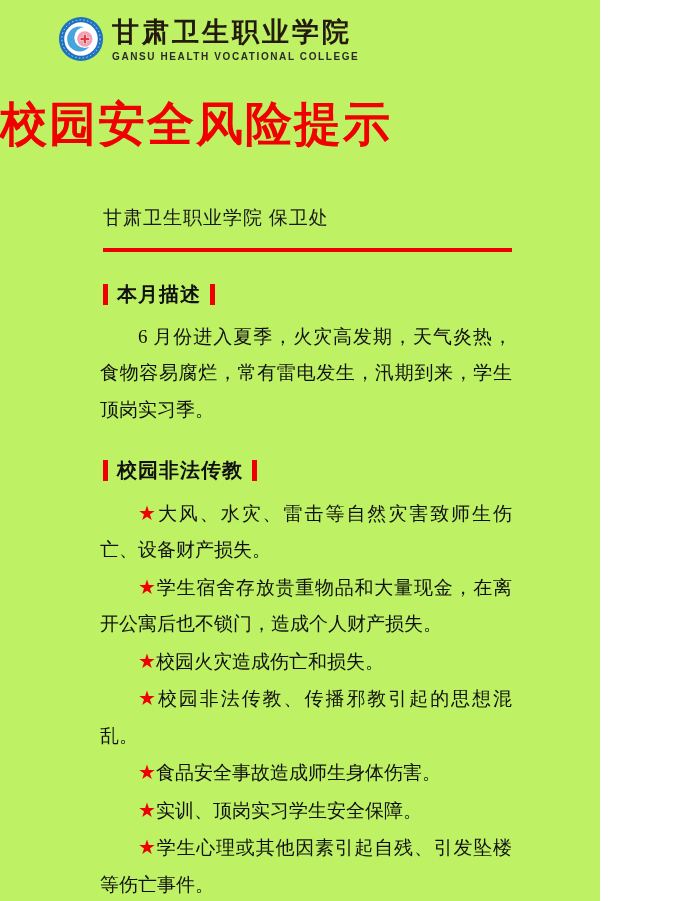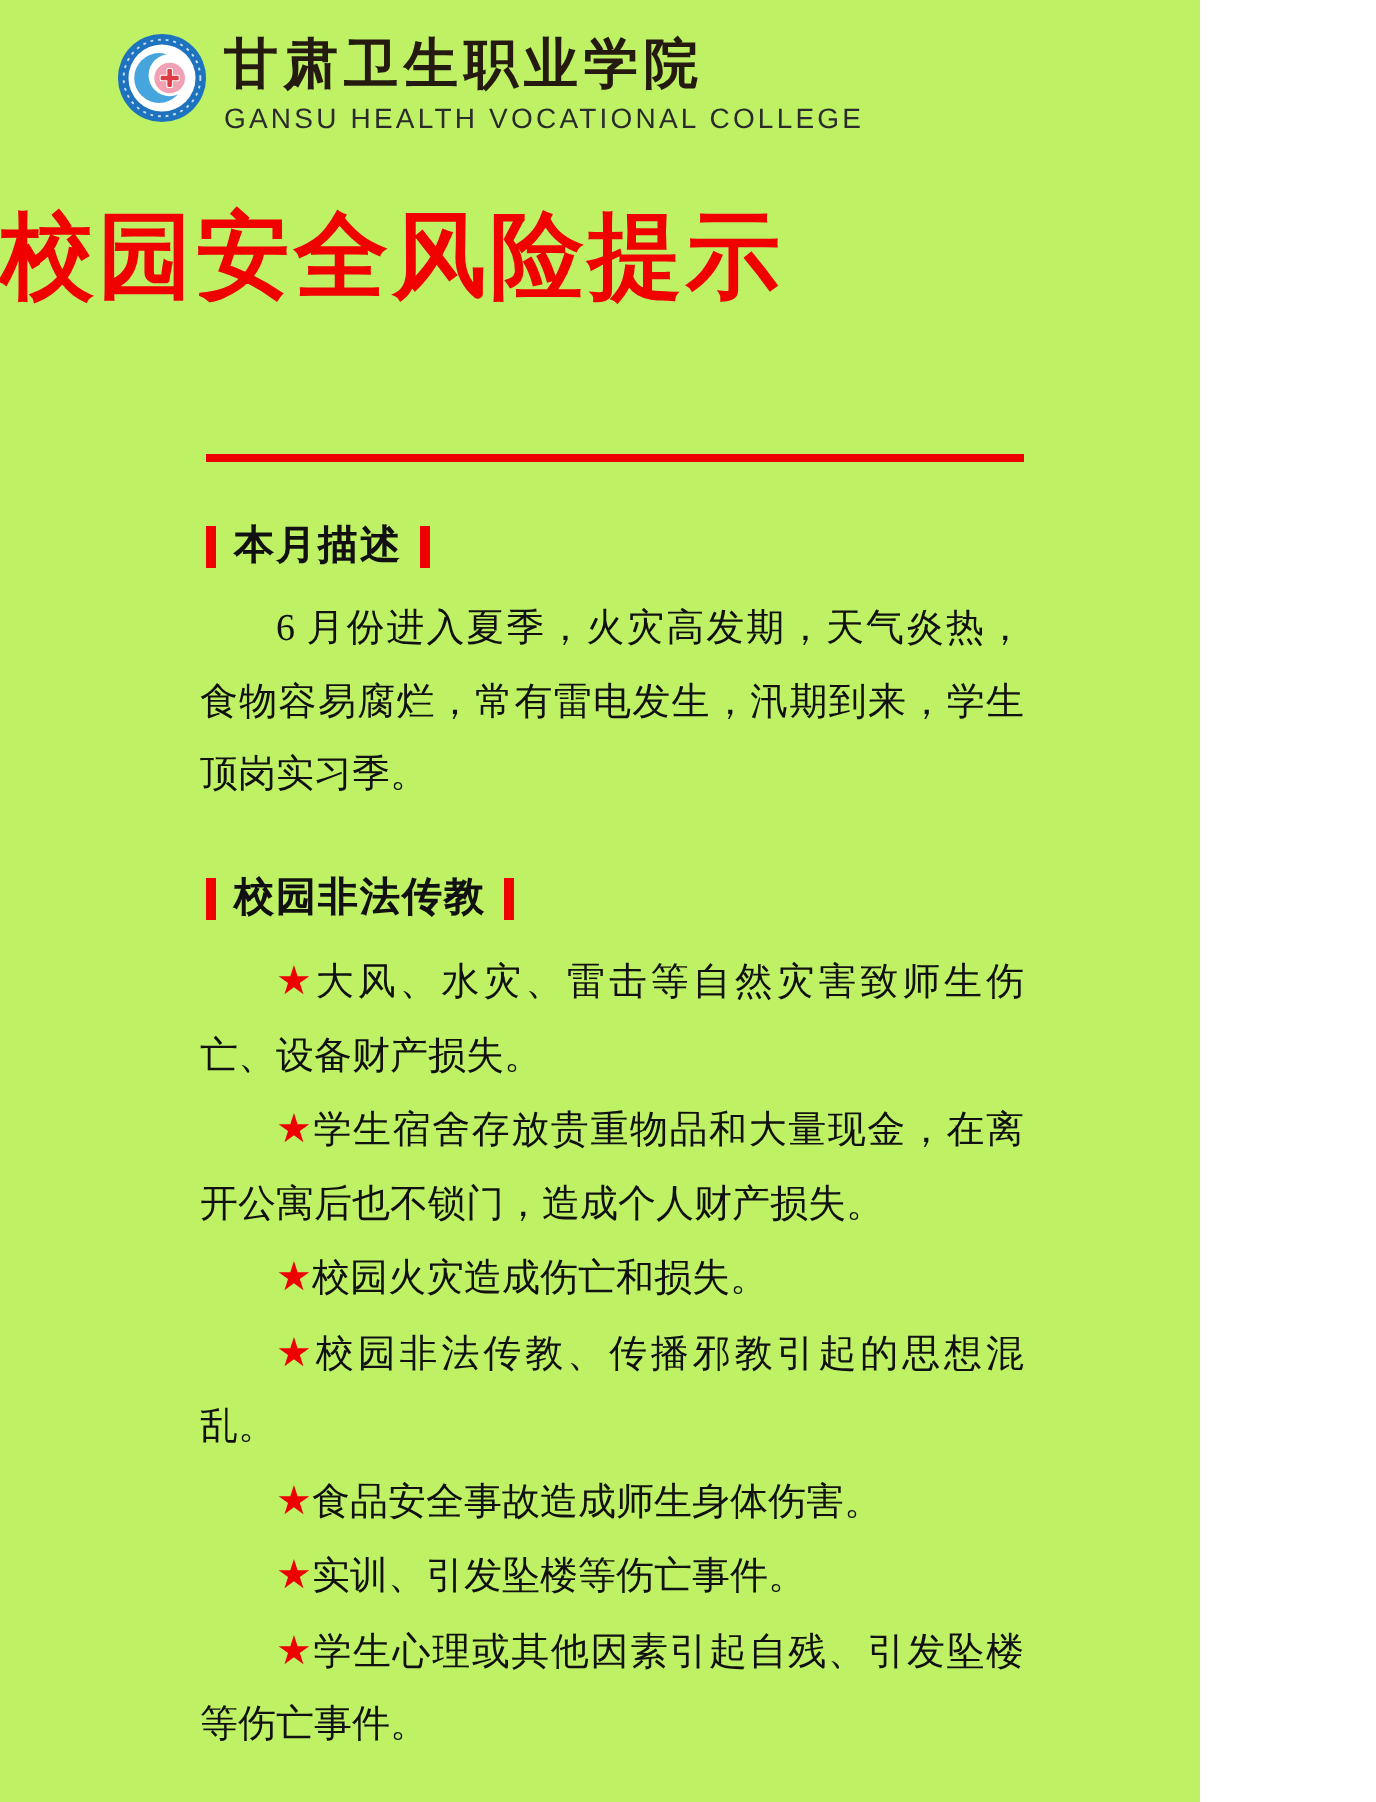--- a/index.html
+++ b/index.html
@@ -25,22 +25,22 @@
   .brand-zh {
     font-size: 27px;
     font-weight: bold;
     color: #241a10;
     letter-spacing: 3px;
     line-height: 1.1;
     font-family: "Liberation Serif", "DejaVu Serif", serif;
   }
   .brand-en {
     margin-top: 3px;
-    font-size: 14px;
-    font-weight: normal;
+    font-size: 10px;
+    font-weight: bold;
     color: #2b2b2b;
     letter-spacing: 1.6px;
     font-family: "Liberation Sans", "DejaVu Sans", sans-serif;
   }
 
   
   .doc-title {
     margin-top: 32px;
     text-align: left;
     font-size: 47px;
@@ -130,20 +130,21 @@
     </svg>
     <div class="brand-names">
       <div class="brand-zh">甘肃卫生职业学院</div>
       <div class="brand-en">GANSU HEALTH VOCATIONAL COLLEGE</div>
     </div>
   </div>
 
   <div class="doc-title">校园安全风险提示</div>
 
   <div class="byline">
+    <span>甘肃卫生职业学院 保卫处</span>
   </div>
 
   <div class="rule"></div>
 
   <div class="content">
 
     <div class="section-heading">
       <span class="bar"></span>
       <span class="heading-text">本月描述</span>
       <span class="bar"></span>
@@ -155,18 +156,18 @@
       <span class="heading-text">校园非法传教</span>
       <span class="bar"></span>
     </div>
 
     <div class="risk-list">
       <p class="risk-item"><span class="star">★</span><span>大风、水灾、雷击等自然灾害致师生伤亡、设备财产损失。</span></p>
       <p class="risk-item"><span class="star">★</span><span>学生宿舍存放贵重物品和大量现金，在离开公寓后也不锁门，造成个人财产损失。</span></p>
       <p class="risk-item"><span class="star">★</span><span>校园火灾造成伤亡和损失。</span></p>
       <p class="risk-item"><span class="star">★</span><span>校园非法传教、传播邪教引起的思想混乱。</span></p>
       <p class="risk-item"><span class="star">★</span><span>食品安全事故造成师生身体伤害。</span></p>
-      <p class="risk-item"><span class="star">★</span><span>实训、引发坠楼等伤亡事件。</span></p>
+      <p class="risk-item"><span class="star">★</span><span>实训、顶岗实习学生安全保障。</span></p>
       <p class="risk-item"><span class="star">★</span><span>学生心理或其他因素引起自残、引发坠楼等伤亡事件。</span></p>
     </div>
 
   </div>
 </div>
 
 </body></html>

